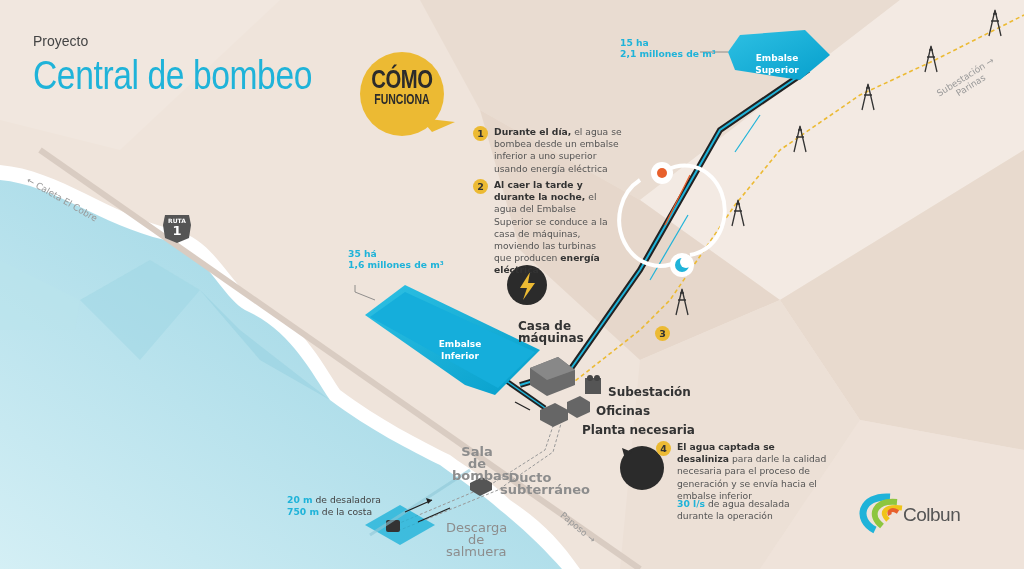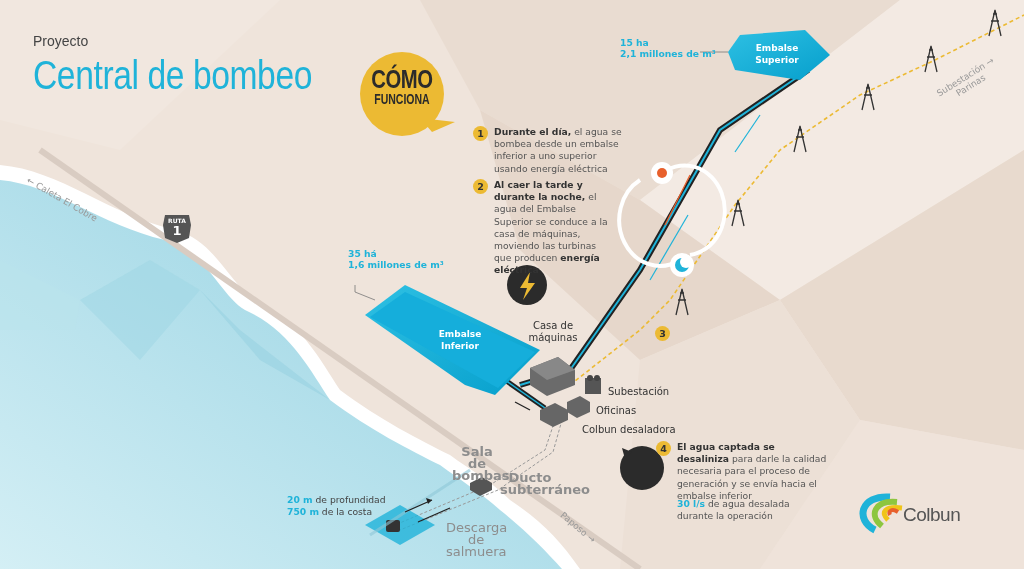--- a/index.html
+++ b/index.html
@@ -7,22 +7,22 @@
   #scene{position:absolute;left:0;top:0;width:1024px;height:569px;padding-left:12px;}
   .abs{position:absolute;}
   .proj{left:33px;top:33px;font-size:14px;color:#444;font-family:"Liberation Sans",sans-serif;}
   .title{left:33px;top:52px;font-size:41px;color:#1fb3d9;font-family:"Liberation Sans",sans-serif;letter-spacing:-0.5px;transform:scaleX(0.82);transform-origin:left top;white-space:nowrap;}
   .como{left:360px;top:52px;width:84px;height:84px;border-radius:50%;background:#ecba33;text-align:center;}
   .como .c1{display:block;margin-top:14px;font-family:"Liberation Sans",sans-serif;font-size:26px;font-weight:bold;color:#2b2b2b;transform:scaleX(0.78);letter-spacing:-0.5px;line-height:26px;}
   .como .c2{display:block;font-family:"Liberation Sans",sans-serif;font-size:14px;font-weight:bold;color:#2b2b2b;transform:scaleX(0.75);line-height:15px;}
   .step{font-size:9.2px;line-height:12.2px;color:#555;}
   .step b{color:#333;}
   .num{position:absolute;width:15px;height:15px;border-radius:50%;background:#ecba33;color:#333;font-weight:bold;font-size:9.5px;text-align:center;line-height:15px;}
-  .lbl{font-size:10px;font-weight:normal;color:#333;text-align:center;line-height:12px;}
-  .lblw{font-size:9px;font-weight:bold;color:#fff;text-align:center;line-height:12px;}
+  .lbl{font-size:12px;font-weight:bold;color:#333;text-align:left;line-height:12px;}
+  .lblw{font-size:9px;font-weight:bold;color:#fff;text-align:center;line-height:12px;margin-top:10px;}
   .blue{color:#1fb3d9;font-weight:bold;}
   .grey{font-size:13px;color:#8d8d8d;line-height:12px;text-align:center;}
   .stat{font-size:9.2px;line-height:12px;color:#1fb3d9;font-weight:bold;}
   .road-lbl{font-size:9px;color:#999;white-space:nowrap;}
   .logo-text{font-family:"Liberation Sans",sans-serif;font-size:19px;color:#555;letter-spacing:-0.5px;}
 </style>
 </head>
 <body>
 
 <div id="scene">
@@ -170,36 +170,36 @@
     <div>Embalse</div>
     <div>Inferior</div>
   </div>
 
   <div class="abs lbl" style="left:518px;top:320px;width:70px">
     <div>Casa de</div>
     <div>máquinas</div>
   </div>
   <div class="abs lbl" style="left:608px;top:386px">Subestación</div>
   <div class="abs lbl" style="left:596px;top:405px">Oficinas</div>
-  <div class="abs lbl" style="left:582px;top:424px">Colbun desaladora</div>
+  <div class="abs lbl" style="left:582px;top:424px">Planta necesaria</div>
   <div class="abs grey" style="left:452px;top:446px;width:50px;font-weight:bold">
     <div>Sala de</div>
     <div>bombas</div>
   </div>
   <div class="abs grey" style="left:500px;top:472px;width:60px;font-weight:bold">
     <div>Ducto</div>
     <div>subterráneo</div>
   </div>
   <div class="abs grey" style="left:446px;top:522px;width:60px">
     <div>Descarga</div>
     <div>de salmuera</div>
   </div>
 
   <div class="abs step" style="left:287px;top:494px;color:#444">
-    <span class="blue">20 m</span><span> de profundidad</span>
+    <span class="blue">20 m</span><span> de desaladora</span>
   </div>
   <div class="abs step" style="left:287px;top:506px;color:#444">
     <span class="blue">750 m</span><span> de la costa</span>
   </div>
 
   <div class="abs road-lbl" style="left:30px;top:175px;transform:rotate(30deg);transform-origin:left top">← Caleta El Cobre</div>
   <div class="abs road-lbl" style="left:565px;top:510px;transform:rotate(40deg);transform-origin:left top">Paposo →</div>
   <div class="abs" style="left:163px;top:217px;width:28px;text-align:center;color:#fff;font-weight:bold">
     <div style="font-size:6px;line-height:7px">RUTA</div>
     <div style="font-size:13px;line-height:14px">1</div>

